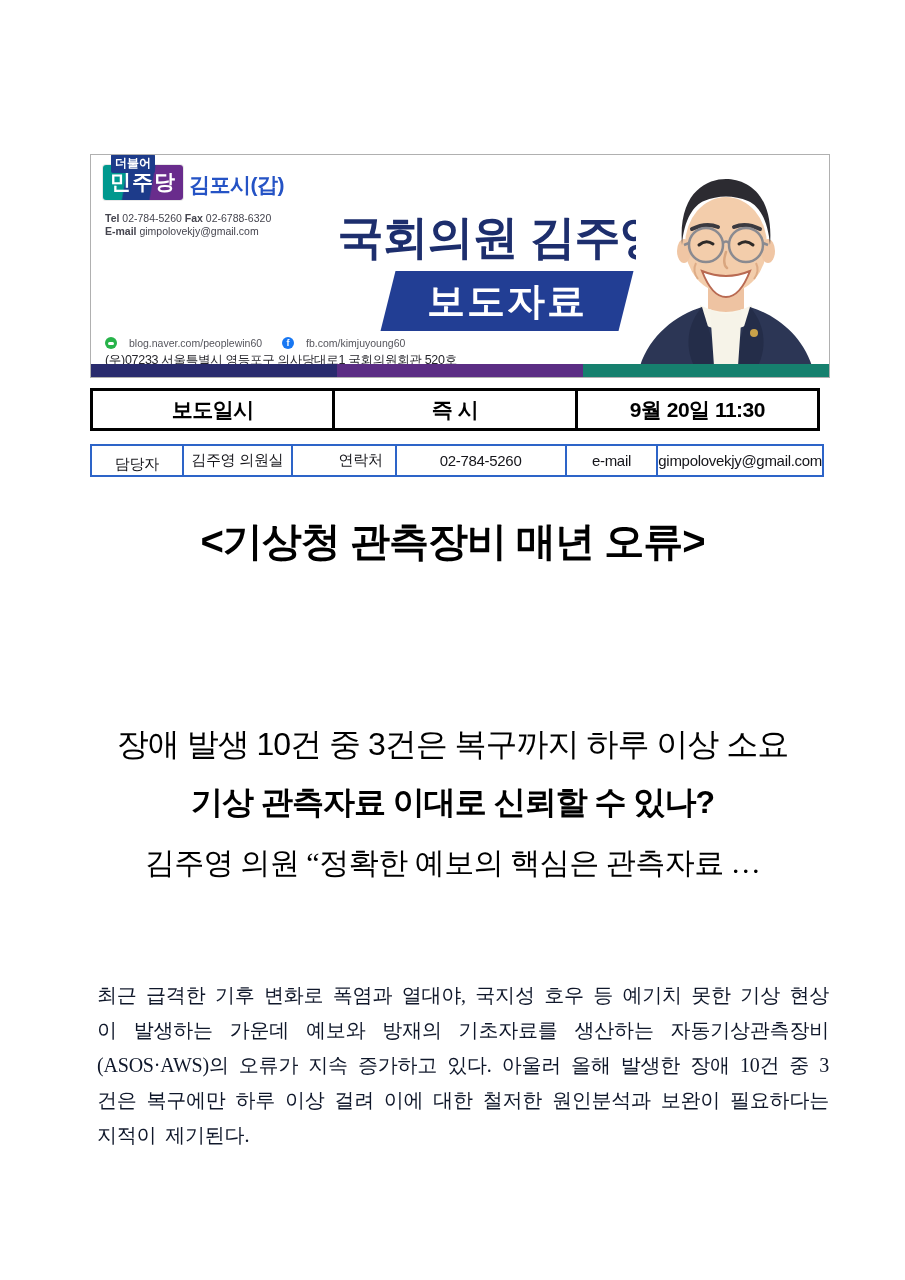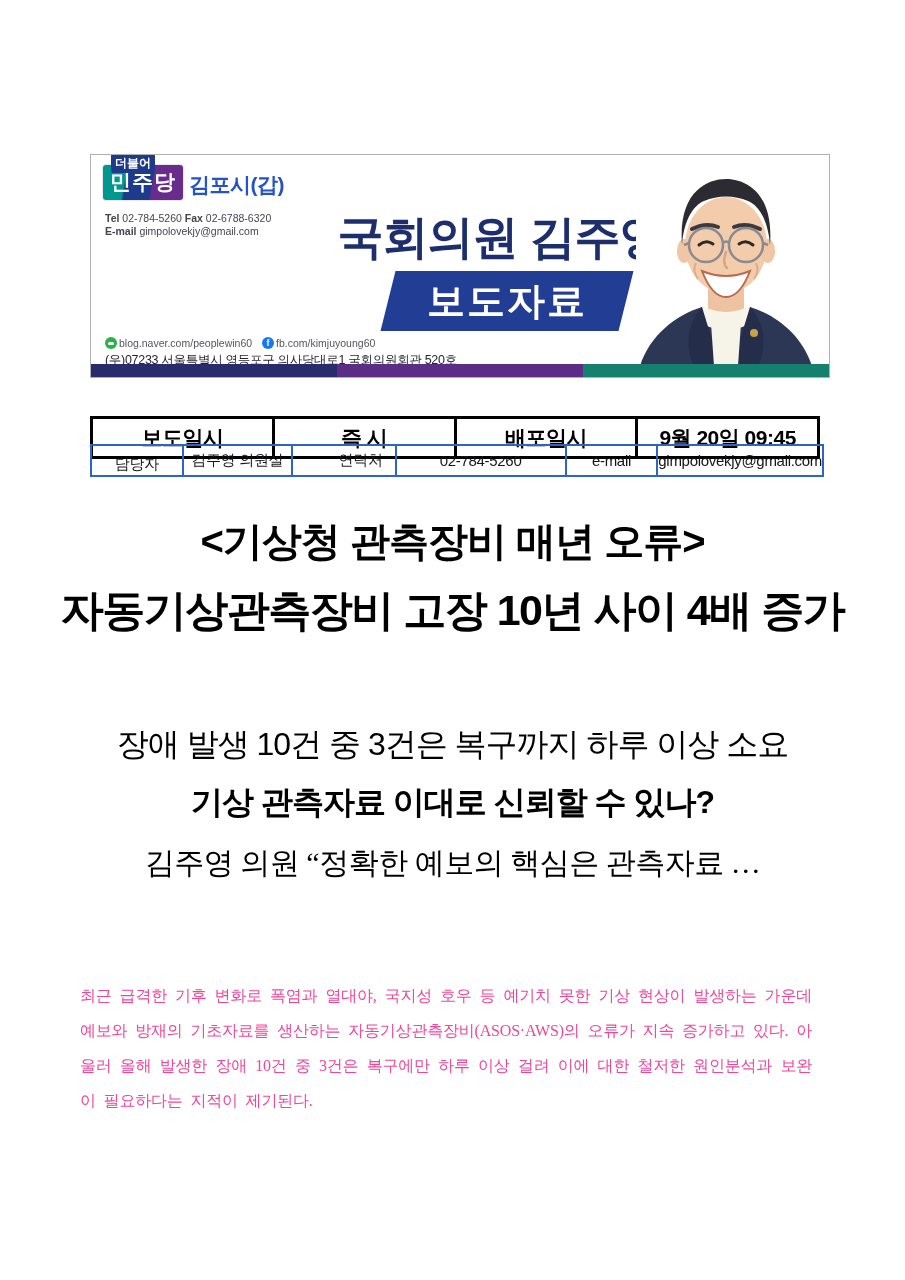--- a/index.html
+++ b/index.html
@@ -24,37 +24,37 @@
 
   .mp-title{position:absolute;left:160px;top:56px;width:500px;text-align:center;
             font-size:46px;font-weight:900;color:#1d2e6d;letter-spacing:-1px;line-height:52px;}
 
   .banner{position:absolute;left:297px;top:116px;width:238px;height:60px;background:#223e94;
           transform:skewX(-14deg);display:flex;align-items:center;justify-content:center;}
   .banner span{transform:skewX(14deg);color:#ffffff;font-size:38px;font-weight:900;letter-spacing:2px;}
 
   .photo{position:absolute;right:13px;top:2px;width:180px;height:209px;background:#fff;}
 
-  .social-line{position:absolute;left:14px;top:182px;display:flex;align-items:center;gap:2px;
+  .social-line{position:absolute;left:14px;top:182px;display:flex;align-items:center;gap:12px;
                font-size:10.5px;color:#55555c;}
   .blog-icon{display:inline-block;width:12px;height:12px;border-radius:50%;background:#27b34a;position:relative;}
   .blog-icon::after{content:"";position:absolute;left:3px;top:5px;width:6px;height:2.5px;background:#fff;border-radius:2px;}
   .fb-icon{display:inline-flex;width:12px;height:12px;border-radius:50%;background:#1877f2;color:#fff;
            font-size:9px;font-weight:700;align-items:center;justify-content:center;margin-left:8px;}
 
   .address{position:absolute;left:14px;top:197px;font-size:12.5px;color:#26262c;letter-spacing:-0.3px;}
 
   .color-bar{position:absolute;left:0;bottom:0;width:100%;height:13px;display:flex;}
   .seg{height:100%;}
   .seg.navy{width:33.4%;background:#292b6d;}
   .seg.purple{width:33.3%;background:#5b2d84;}
   .seg.teal{width:33.3%;background:#16806e;}
 
   
-  .table1{position:absolute;left:90px;top:416px;width:730px;height:43px;box-sizing:border-box;
+  .table1{position:absolute;left:90px;top:388px;width:730px;height:43px;box-sizing:border-box;
           border:3px solid #000;display:flex;}
   .table1 .cell{flex:1;display:flex;align-items:center;justify-content:center;
                 font-size:21px;font-weight:800;color:#000;border-left:3px solid #000;letter-spacing:-0.5px;}
   .table1 .cell:first-child{border-left:none;}
 
   .table2{position:absolute;left:90px;top:444px;width:734px;height:33px;box-sizing:border-box;
           border:2px solid #2d64c8;display:flex;}
   .table2 .cell{display:flex;align-items:center;justify-content:center;font-size:15px;
                 color:#15151a;border-left:2px solid #2d64c8;letter-spacing:-0.3px;}
   .table2 .cell:first-child{border-left:none;margin-top:8px;}
@@ -65,23 +65,23 @@
   .hl{position:absolute;left:0;width:905px;text-align:center;color:#000;}
   .hl1{top:514px;font-size:40px;font-weight:900;letter-spacing:-1px;}
   .hl2{top:582px;font-size:43px;font-weight:900;letter-spacing:-1.5px;}
   .hl3{top:650px;font-size:43px;font-weight:900;letter-spacing:-1.5px;}
   .hl4{top:723px;font-size:32px;font-weight:400;letter-spacing:-1px;}
   .hl5{top:781px;font-size:32px;font-weight:800;letter-spacing:-1px;}
   .q1{top:843px;font-size:30px;font-weight:500;font-family:"Liberation Serif",serif;letter-spacing:-0.5px;}
   .q2{top:899px;font-size:30px;font-weight:500;font-family:"Liberation Serif",serif;letter-spacing:-0.5px;}
 
   
-  .body-text{position:absolute;left:80px;top:978px;width:732px;
-             font-family:"Liberation Serif",serif;font-size:16px;line-height:35px;
-             color:#ec4899;text-align:justify;word-spacing:4px;letter-spacing:-0.2px;}
+  .body-text{position:absolute;left:97px;top:978px;width:732px;
+             font-family:"Liberation Serif",serif;font-size:20px;line-height:35px;
+             color:#0f172a;text-align:justify;word-spacing:4px;letter-spacing:-0.2px;}
 </style>
 </head>
 <body>
 
 <div class="page">
 
   <div class="header-box">
 
     <div class="logo-row">
       <div class="flag">
@@ -152,34 +152,32 @@
     <div class="color-bar">
       <span class="seg navy"></span>
       <span class="seg purple"></span>
       <span class="seg teal"></span>
     </div>
   </div>
 
   <div class="table1">
     <div class="cell">보도일시</div>
     <div class="cell">즉 시</div>
-    <div class="cell">배포일시</div>
-    <div class="cell">9월 20일 09:45</div>
+    <div class="cell">9월 20일 11:30</div>
   </div>
 
   <div class="table2">
     <div class="cell t2c0">담당자</div>
     <div class="cell t2c1">김주영 의원실</div>
     <div class="cell t2c2">연락처</div>
     <div class="cell t2c3">02-784-5260</div>
     <div class="cell t2c4">e-mail</div>
     <div class="cell t2c5">gimpolovekjy@gmail.com</div>
   </div>
 
   <div class="hl hl1">&lt;기상청 관측장비 매년 오류&gt;</div>
-  <div class="hl hl2">자동기상관측장비 고장 10년 사이 4배 증가</div>
   <div class="hl hl4">장애 발생 10건 중 3건은 복구까지 하루 이상 소요</div>
   <div class="hl hl5">기상 관측자료 이대로 신뢰할 수 있나?</div>
   <div class="hl q1">김주영 의원 “정확한 예보의 핵심은 관측자료 …</div>
 
   <div class="body-text">최근 급격한 기후 변화로 폭염과 열대야, 국지성 호우 등 예기치 못한 기상 현상이 발생하는 가운데 예보와 방재의 기초자료를 생산하는 자동기상관측장비(ASOS·AWS)의 오류가 지속 증가하고 있다. 아울러 올해 발생한 장애 10건 중 3건은 복구에만 하루 이상 걸려 이에 대한 철저한 원인분석과 보완이 필요하다는 지적이 제기된다.</div>
 
 </div>
 
 </body></html>

